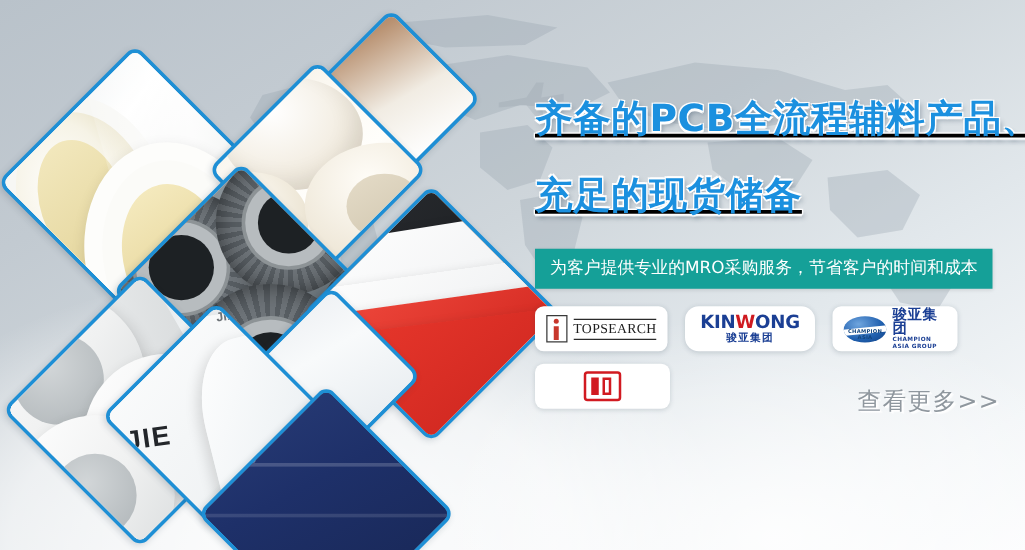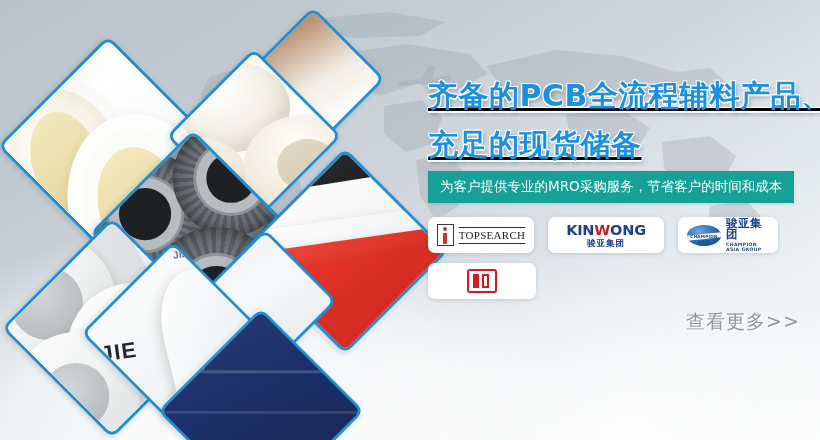--- a/index.html
+++ b/index.html
@@ -102,43 +102,43 @@
   .content{position:absolute;left:428px;top:78px;width:382px;}
   .headline{margin:0;text-decoration:underline;}
   .hl-line{
     font:700 30px/1.22 "DejaVu Sans","Liberation Sans",sans-serif;
     color:#1b90df;letter-spacing:.5px;white-space:nowrap;
     text-shadow:
       -1px -1px 0 rgba(255,255,255,.95), 1px -1px 0 rgba(255,255,255,.95),
       -1px  1px 0 rgba(255,255,255,.95), 1px  1px 0 rgba(255,255,255,.95),
        0 2px 0 rgba(255,255,255,.9), 2px 3px 4px rgba(70,90,110,.45);
   }
-  .hl-2{margin-top:12px;}
+  .hl-2{margin-top:24px;}
   .subbar{
-    margin-top:8px;display:inline-block;background:#15a098;
+    margin-top:24px;display:inline-block;background:#15a098;
     padding:7px 12px 8px 12px;
     font:400 13.5px/1.25 "DejaVu Sans","Liberation Sans",sans-serif;color:#ffffff;
     white-space:nowrap;box-shadow:0 1px 3px rgba(0,0,0,.12);
   }
   .logos{margin-top:14px;width:372px;}
   .logo-row{display:flex;gap:14px;margin-bottom:10px;}
   .logo-card{
     background:#fff;border-radius:7px;box-shadow:0 1px 4px rgba(40,60,80,.18);
     height:36px;display:flex;align-items:center;justify-content:center;padding:0 9px;box-sizing:border-box;
   }
   
   .lg-topsearch{width:106px;}
   .ts{display:flex;align-items:center;gap:5px;}
   .ts-mark{width:17px;height:22px;border:1.6px solid #3a3a3a;display:flex;align-items:flex-end;justify-content:center;box-sizing:border-box;background:#fff;position:relative;}
   .ts-mark:before{content:"";position:absolute;left:5.5px;top:2px;width:4px;height:4px;border-radius:50%;background:#c8372c;}
   .ts-mark:after{content:"";position:absolute;left:5.5px;top:8px;width:4px;height:11px;background:#c8372c;}
   .ts-word{font:400 11px/1 "Liberation Serif","DejaVu Serif",serif;color:#1d1d1d;letter-spacing:.3px;
            border-top:1.3px solid #2b2b2b;border-bottom:1.3px solid #2b2b2b;padding:2px 0 2px 0;}
   
-  .lg-kinwong{width:116px;flex-direction:column;justify-content:center;gap:1px;}
+  .lg-kinwong{width:104px;flex-direction:column;justify-content:center;gap:1px;border-radius:11px;}
   .kw-top{font:700 14.5px/1 "DejaVu Sans","Liberation Sans",sans-serif;color:#1b3f94;letter-spacing:-.2px;}
   .kw-top .w{color:#cf1a20;}
   .kw-bot{font:700 8.5px/1 "DejaVu Sans",sans-serif;color:#1b3f94;letter-spacing:1px;}
   
   .lg-champion{width:100px;gap:5px;}
   .ca-globe{width:34px;height:21px;border-radius:50%;background:radial-gradient(ellipse at 35% 30%,#6fa5de,#1f5fae 60%,#123f80);position:relative;overflow:hidden;flex:none;}
   .ca-globe:before{content:"";position:absolute;left:-6px;top:9px;right:-6px;height:5px;background:#fff;transform:rotate(-6deg);}
   .ca-globe span{position:absolute;left:0;right:0;top:9.5px;text-align:center;font:700 4.2px/5px "DejaVu Sans",sans-serif;color:#13467f;letter-spacing:.2px;}
   .ca-txt{display:flex;flex-direction:column;line-height:1;}
   .ca-cn{font:700 11.5px/1 "DejaVu Sans",sans-serif;color:#1b3f94;letter-spacing:.5px;}

